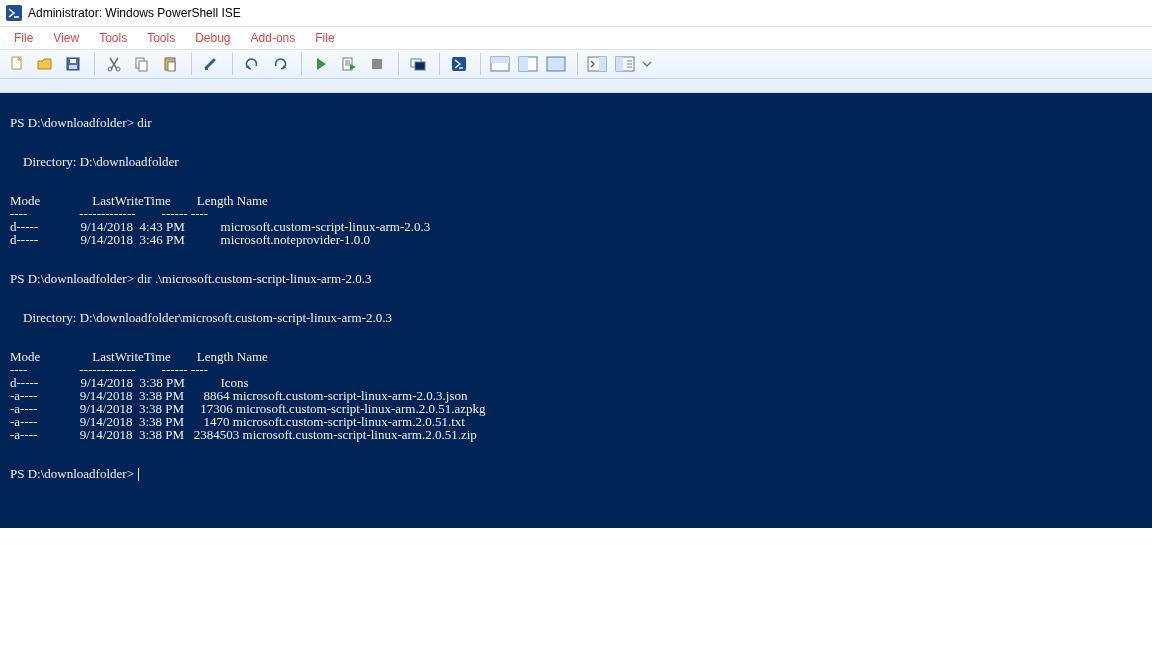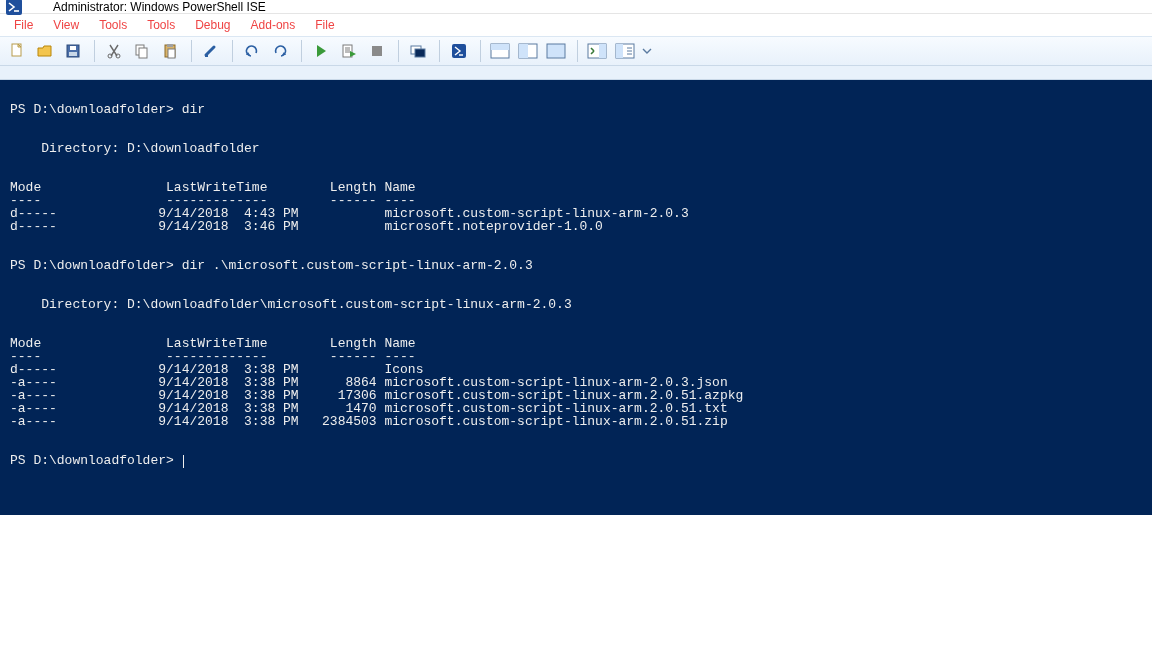--- a/index.html
+++ b/index.html
@@ -7,27 +7,26 @@
     font-family: "Segoe UI", Tahoma, sans-serif;
     font-size: 12px;
     background: #fff;
     width: 1152px;
     height: 657px;
     overflow: hidden;
   }
   .titlebar {
     display: flex;
     align-items: center;
-    height: 14px;
+    height: 27px;
     padding: 0 6px;
     background: #fff;
     border-bottom: 1px solid #e5e5e5;
     font-size: 12px;
     color: #000;
-    gap: 25px;
   }
   .titlebar .app-icon {
     width: 16px; height: 16px;
     margin-right: 6px;
     display: inline-flex; align-items: center; justify-content: center;
   }
   .menubar {
     display: flex;
     align-items: center;
     height: 22px;
@@ -62,21 +61,21 @@
     margin: 0 6px;
   }
   .tabstrip {
     height: 14px;
     background: #e8f1fb;
     border-bottom: 1px solid #c9d8e8;
   }
   .console {
     background: #012456;
     color: #eeeeee;
-    font-family: Liberation Mono, monospace;
+    font-family: Liberation Serif, serif;
     font-size: 13px;
     line-height: 1.0;
     white-space: pre;
     padding: 10px 8px 8px 10px;
     height: 435px;
     overflow: hidden;
   }
   .console .line { white-space: pre; }
   .cursor {
     display: inline-block;

